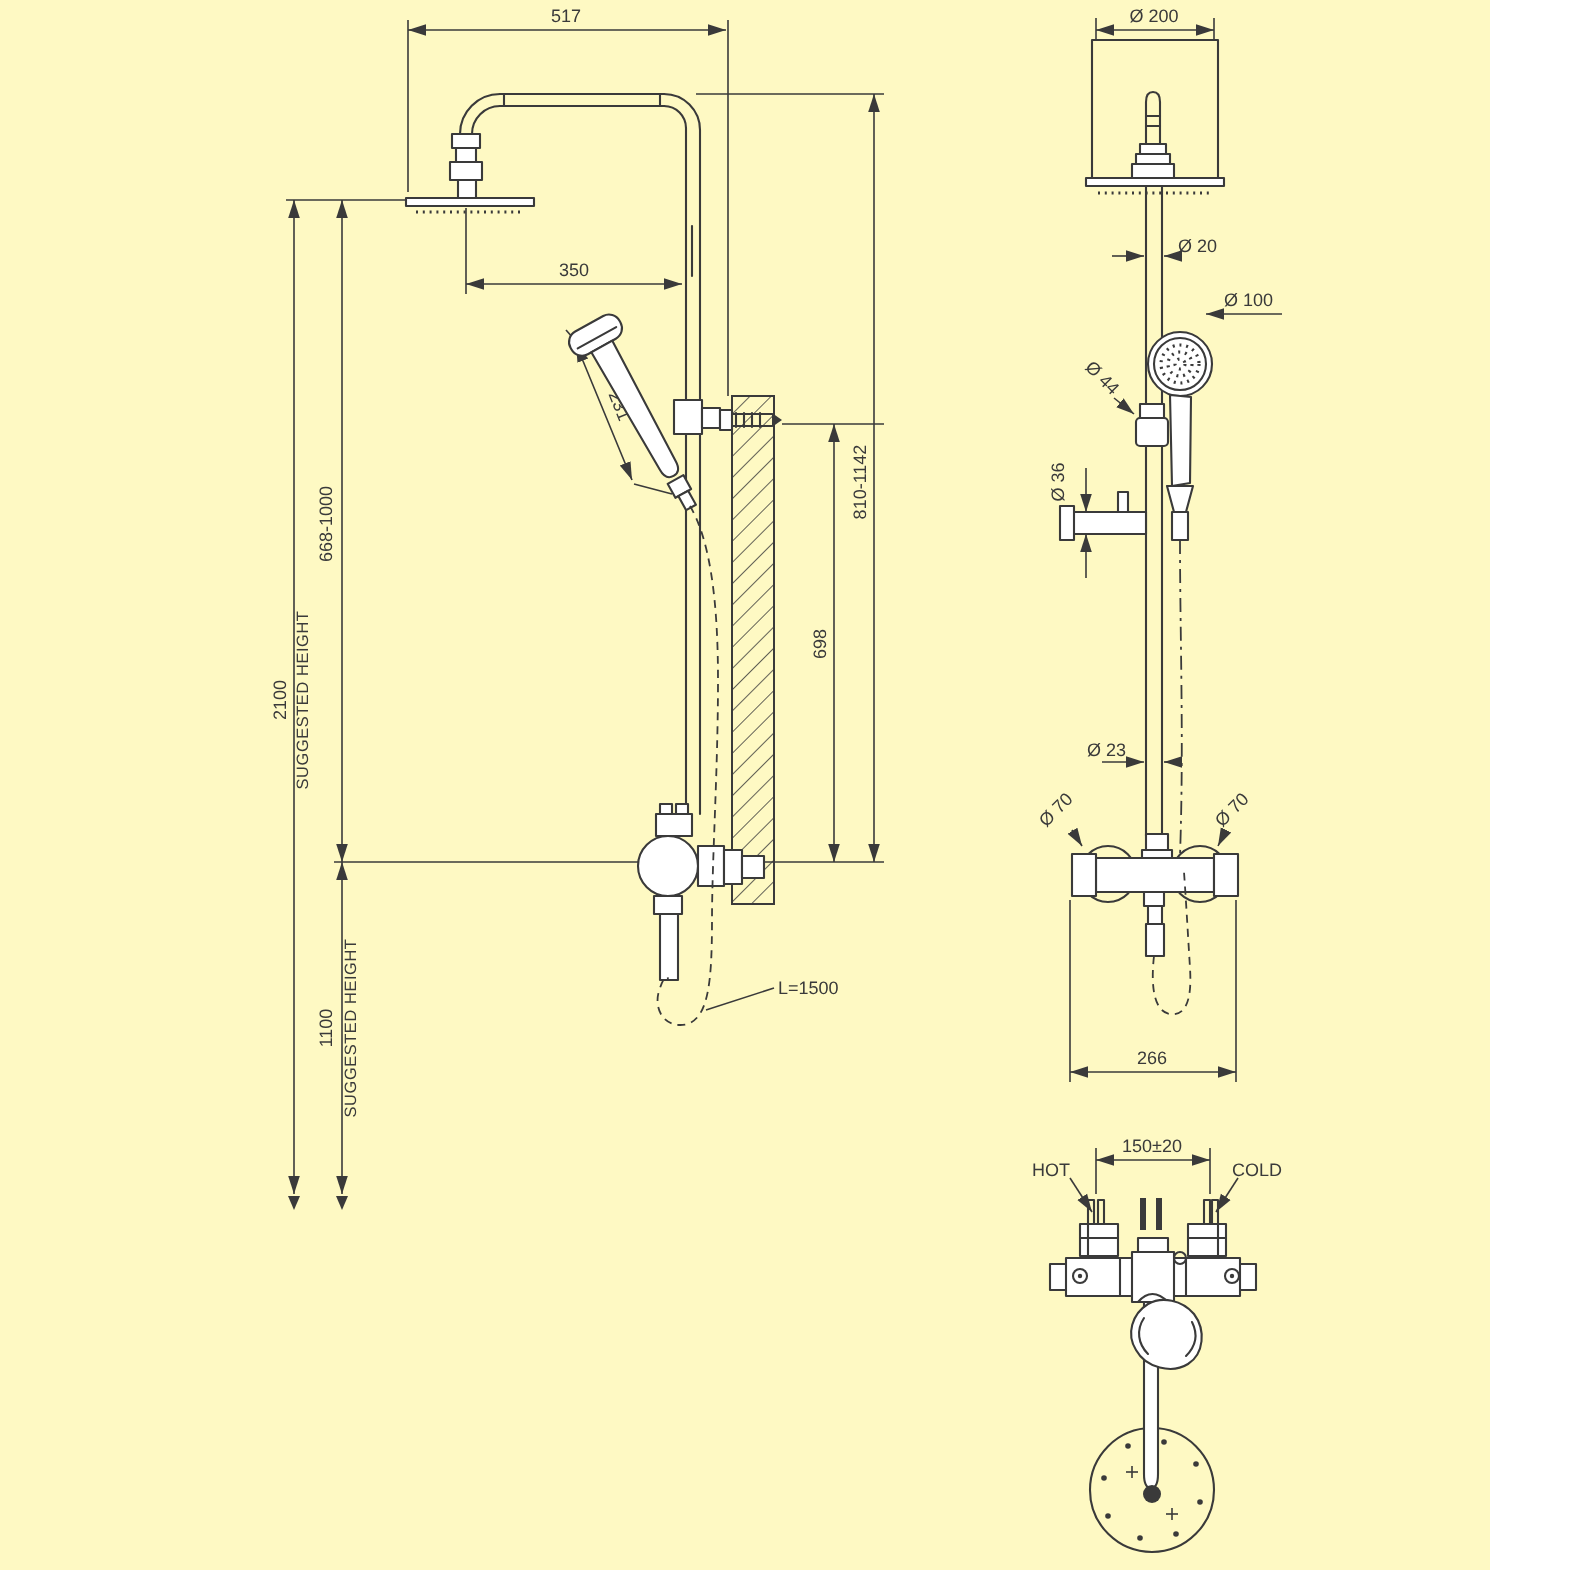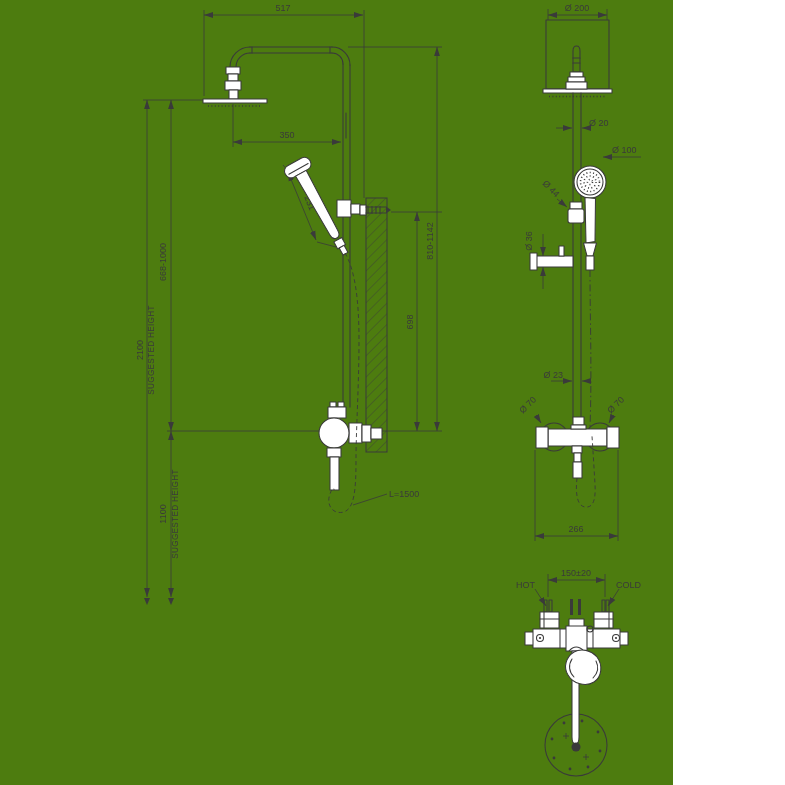--- a/index.html
+++ b/index.html
@@ -1,16 +1,16 @@
 <!DOCTYPE html>
 <html><head>
 <meta charset="utf-8">
 <style>
   html,body{margin:0;padding:0;background:#fff;}
-  .sheet{width:673px;height:785px;background:#4d7c0f;position:relative;overflow:hidden;}
+  .sheet{width:745px;height:785px;background:#fef9c3;position:relative;overflow:hidden;}
   svg{display:block;}
   text{font-family:"Liberation Sans","DejaVu Sans",sans-serif;font-size:9px;fill:#3a3a3a;}
   text.small{font-size:8.2px;letter-spacing:.3px;}
   .part{stroke:#3a3a3a;stroke-width:1.05;fill:none;stroke-linecap:round;stroke-linejoin:round;}
   .partw{stroke:#3a3a3a;stroke-width:1.05;fill:#ffffff;stroke-linejoin:round;}
   .dim{stroke:#3a3a3a;stroke-width:.8;fill:none;}
   .dash{stroke:#3a3a3a;stroke-width:.9;fill:none;stroke-dasharray:4 3;}
   .dashdot{stroke:#3a3a3a;stroke-width:.9;fill:none;stroke-dasharray:7 3 1.5 3;}
   .dots{stroke:#3a3a3a;stroke-width:1.6;fill:none;stroke-dasharray:1 2.4;}
   .fillc{fill:#3a3a3a;stroke:none;}

